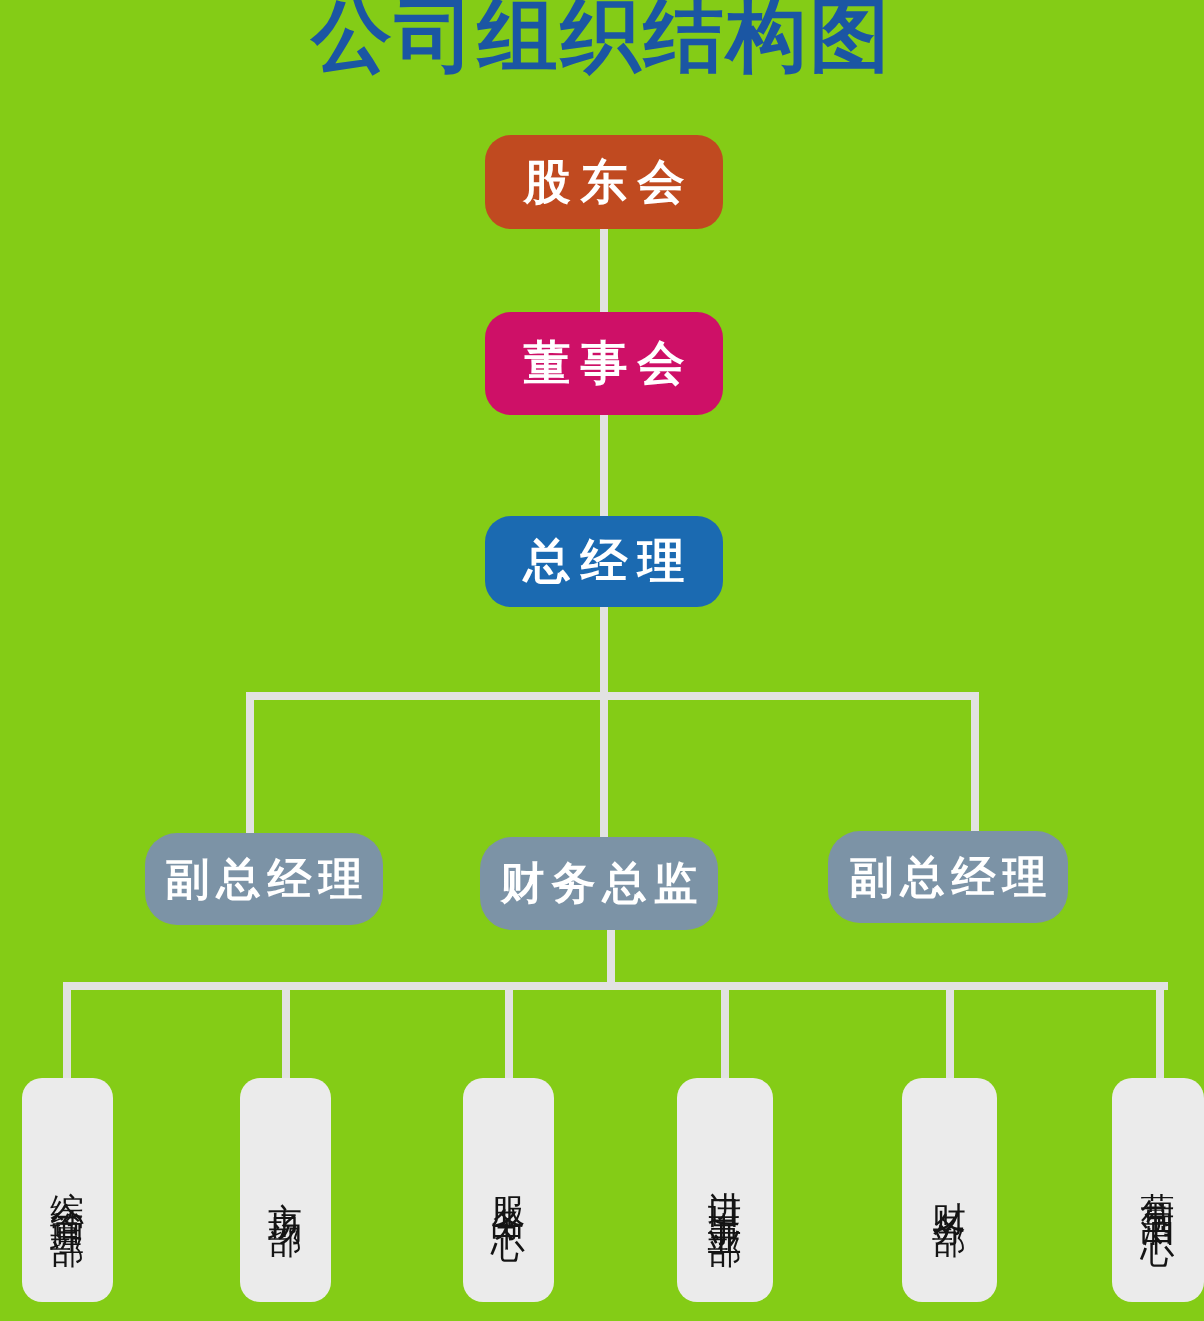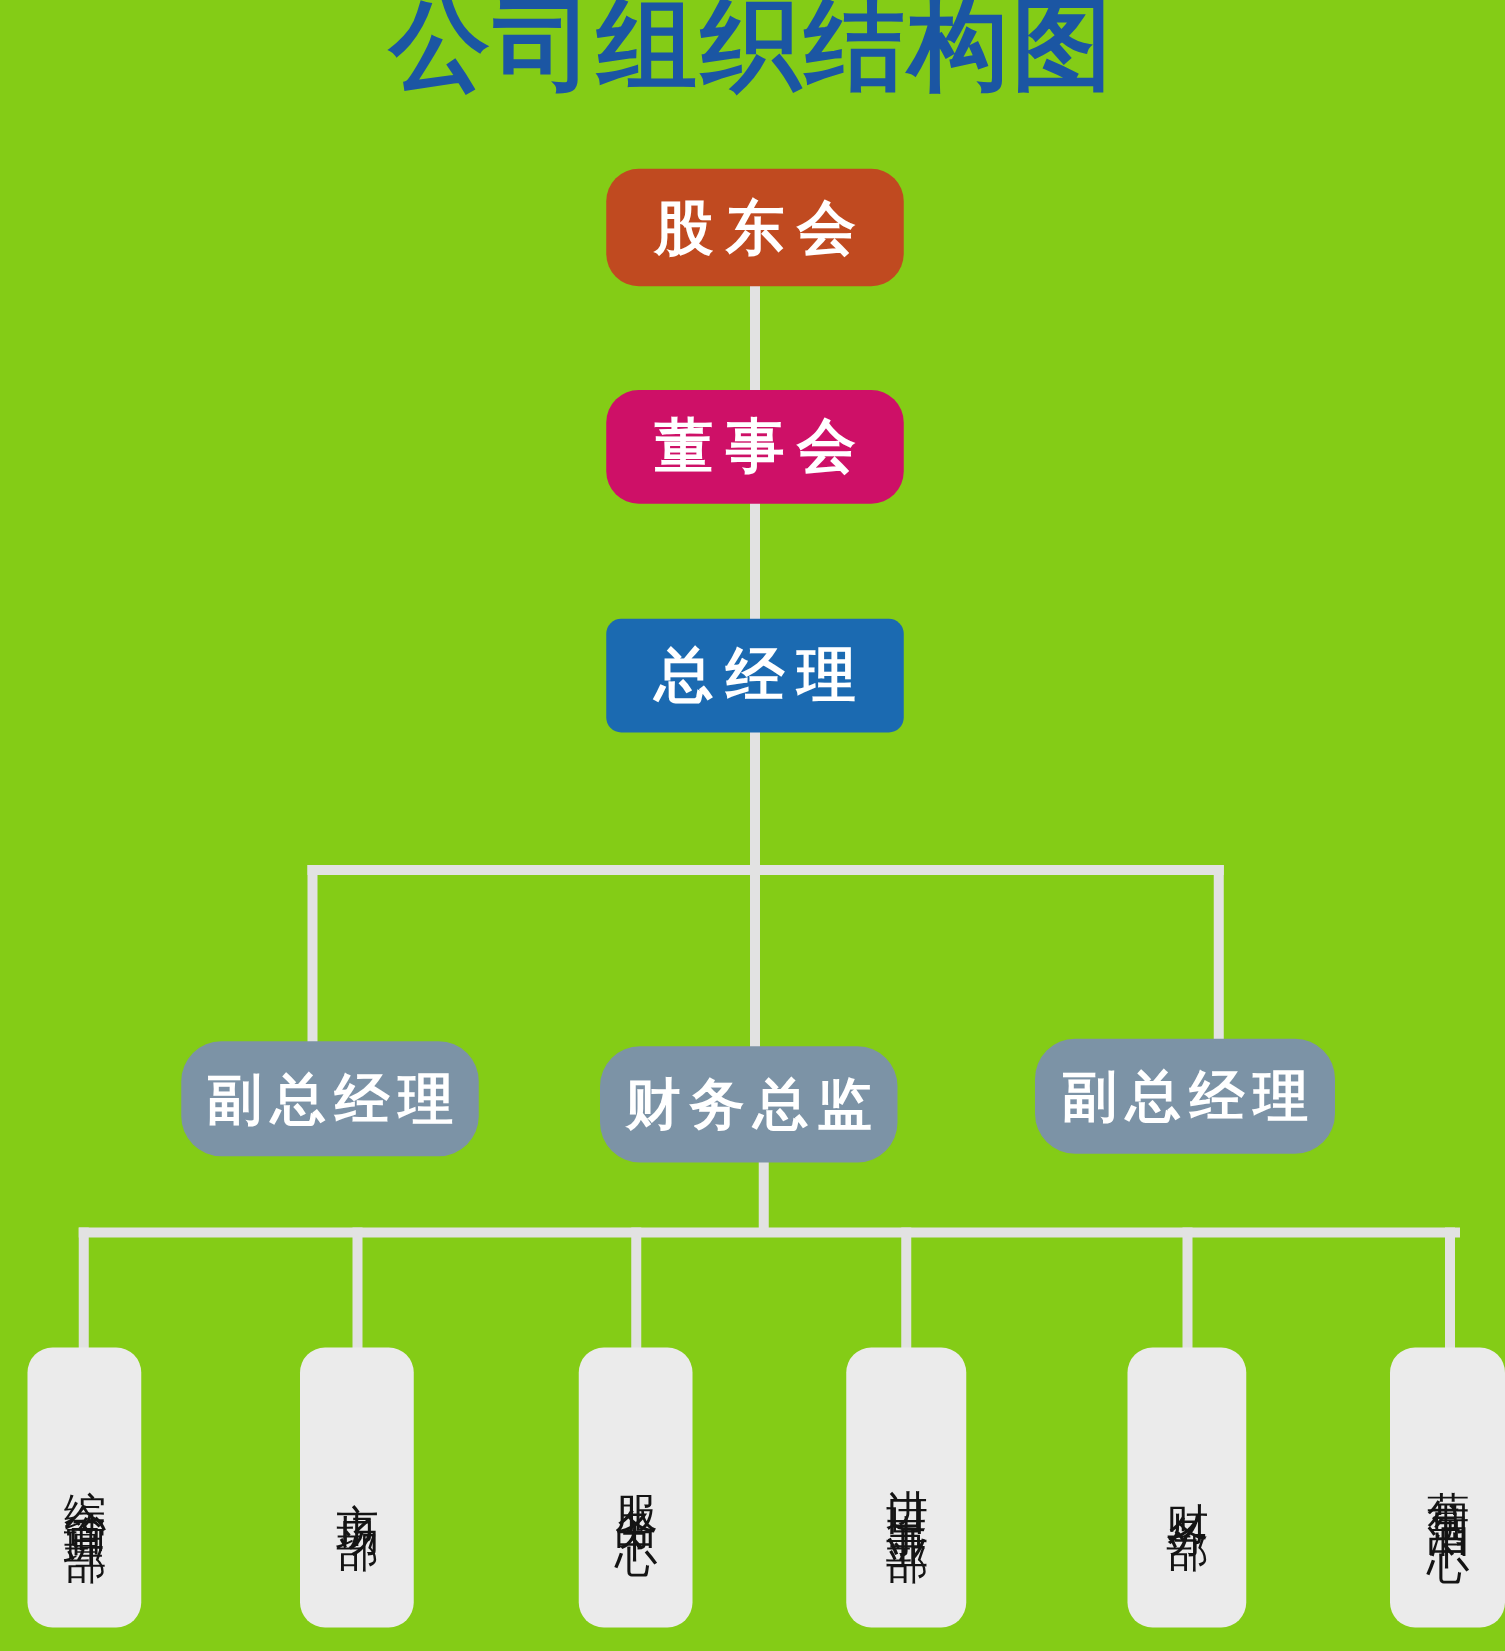--- a/index.html
+++ b/index.html
@@ -33,22 +33,22 @@
   .l-d{top:982px;width:8px;height:100px;}
   .l-d1{left:63px;}  .l-d2{left:282px;} .l-d3{left:505px;}
   .l-d4{left:721px;} .l-d5{left:946px;} .l-d6{left:1156px;}
   
   .node{
     position:absolute;display:flex;align-items:center;justify-content:center;
     color:#ffffff;font-weight:bold;white-space:nowrap;
   }
   .n-top{left:485px;width:238px;border-radius:26px;font-size:47px;letter-spacing:10px;padding-left:10px;box-sizing:border-box;}
   .n-shareholders{top:135px;height:94px;background:var(--shareholders);}
-  .n-board{top:312px;height:91px;background:var(--board);}
-  .n-gm{top:495px;height:91px;background:var(--gm);border-radius:12px;}
+  .n-board{top:312px;height:103px;background:var(--board);}
+  .n-gm{top:516px;height:91px;background:var(--gm);}
   .n-mid{background:var(--mid);border-radius:32px;font-size:44px;letter-spacing:7px;padding-left:7px;box-sizing:border-box;}
   .n-deputy-left{left:145px;top:833px;width:238px;height:92px;}
   .n-cfo{left:480px;top:837px;width:238px;height:93px;}
   .n-deputy-right{left:828px;top:831px;width:240px;height:92px;}
   
   .dept{
     position:absolute;top:1078px;width:91px;height:224px;
     background:var(--dept_bg);border-radius:20px;
     display:flex;align-items:center;justify-content:center;
     writing-mode:vertical-rl;text-orientation:upright;

